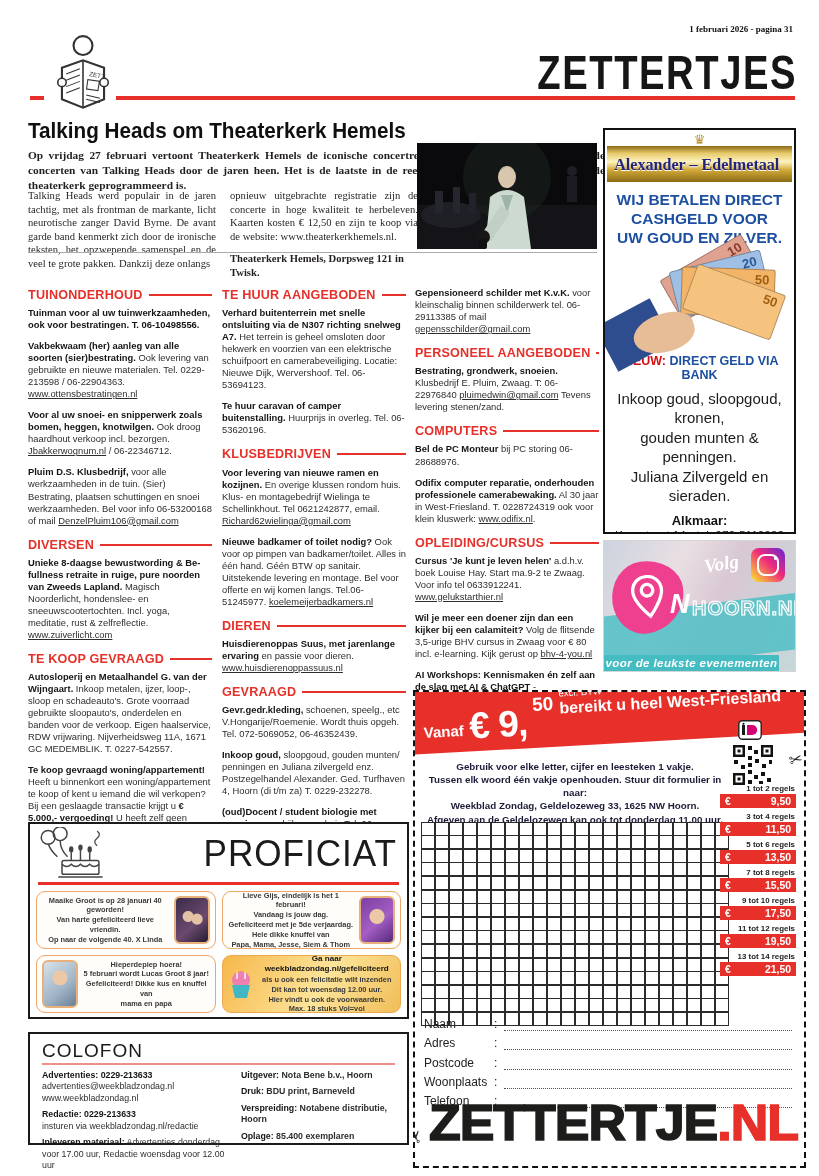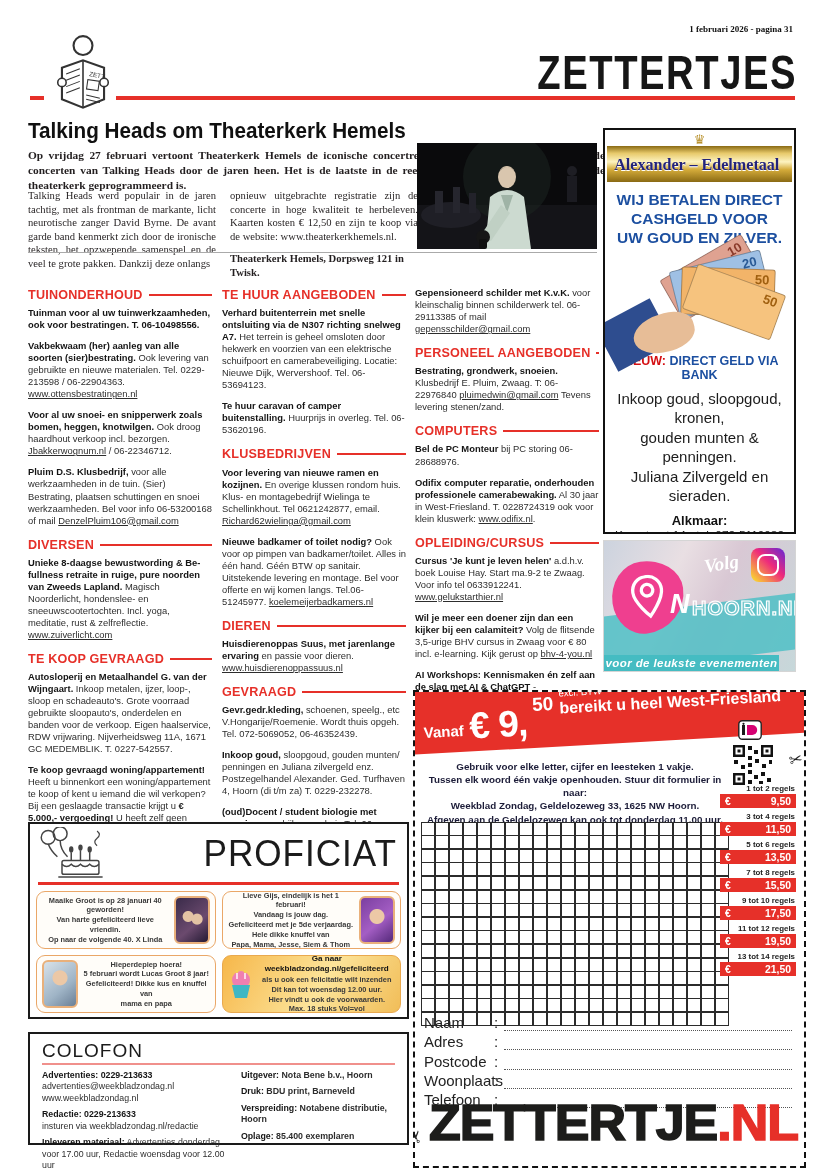--- a/index.html
+++ b/index.html
@@ -99,21 +99,21 @@
   .qr { position:absolute; right:30px; top:52px; width:42px; height:42px; }
   .scis-top { position:absolute; right:2px; top:58px; font-size:16px; color:#222; transform:rotate(-15deg); }
   .vakgrid { position:absolute; left:6px; top:130px; width:308px; height:204px; display:grid;
              grid-template-columns:repeat(22,1fr); grid-template-rows:repeat(15,1fr); }
   .cell { border:1px solid #2b2b2b; margin:-0.5px 0 0 -0.5px; background:#fff; }
   .tiers { position:absolute; right:8px; top:92px; width:76px; }
   .tier-label { font-size:7.9px; font-weight:bold; color:#222; text-align:right; margin:0 1px 1px 0; white-space:nowrap; }
   .tier-bar { height:14px; background:var(--red); color:#fff; font-weight:bold; font-size:10.4px;
               display:flex; align-items:center; justify-content:space-between; padding:0 5px; margin-bottom:4px; }
   .formrows { position:absolute; left:9px; top:320px; width:368px; }
-  .frow { display:flex; align-items:flex-end; height:19.2px; font-size:15px; color:#222; }
+  .frow { display:flex; align-items:flex-end; height:19.2px; font-size:12px; color:#222; }
   .flabel { width:70px; }
   .fcolon { width:10px; }
   .fline { flex:1; border-bottom:1.4px dotted #555; height:14px; }
   .zlogo { position:absolute; left:14px; top:402px; font-size:50px; font-weight:800; letter-spacing:-1px; color:#1d1d1b; white-space:nowrap; transform:scaleX(1.04); transform-origin:left; }
   .zlogo span { -webkit-text-stroke:1.6px currentColor; }
   .z-red { color:var(--red); }
   .scis-bottom { position:absolute; left:-6px; top:434px; font-size:17px; color:#222; transform:rotate(-90deg); }
 
   
   .prof { left:28px; top:822px; width:381px; height:197px; border:2px solid #1a1a1a; background:#fff; }

